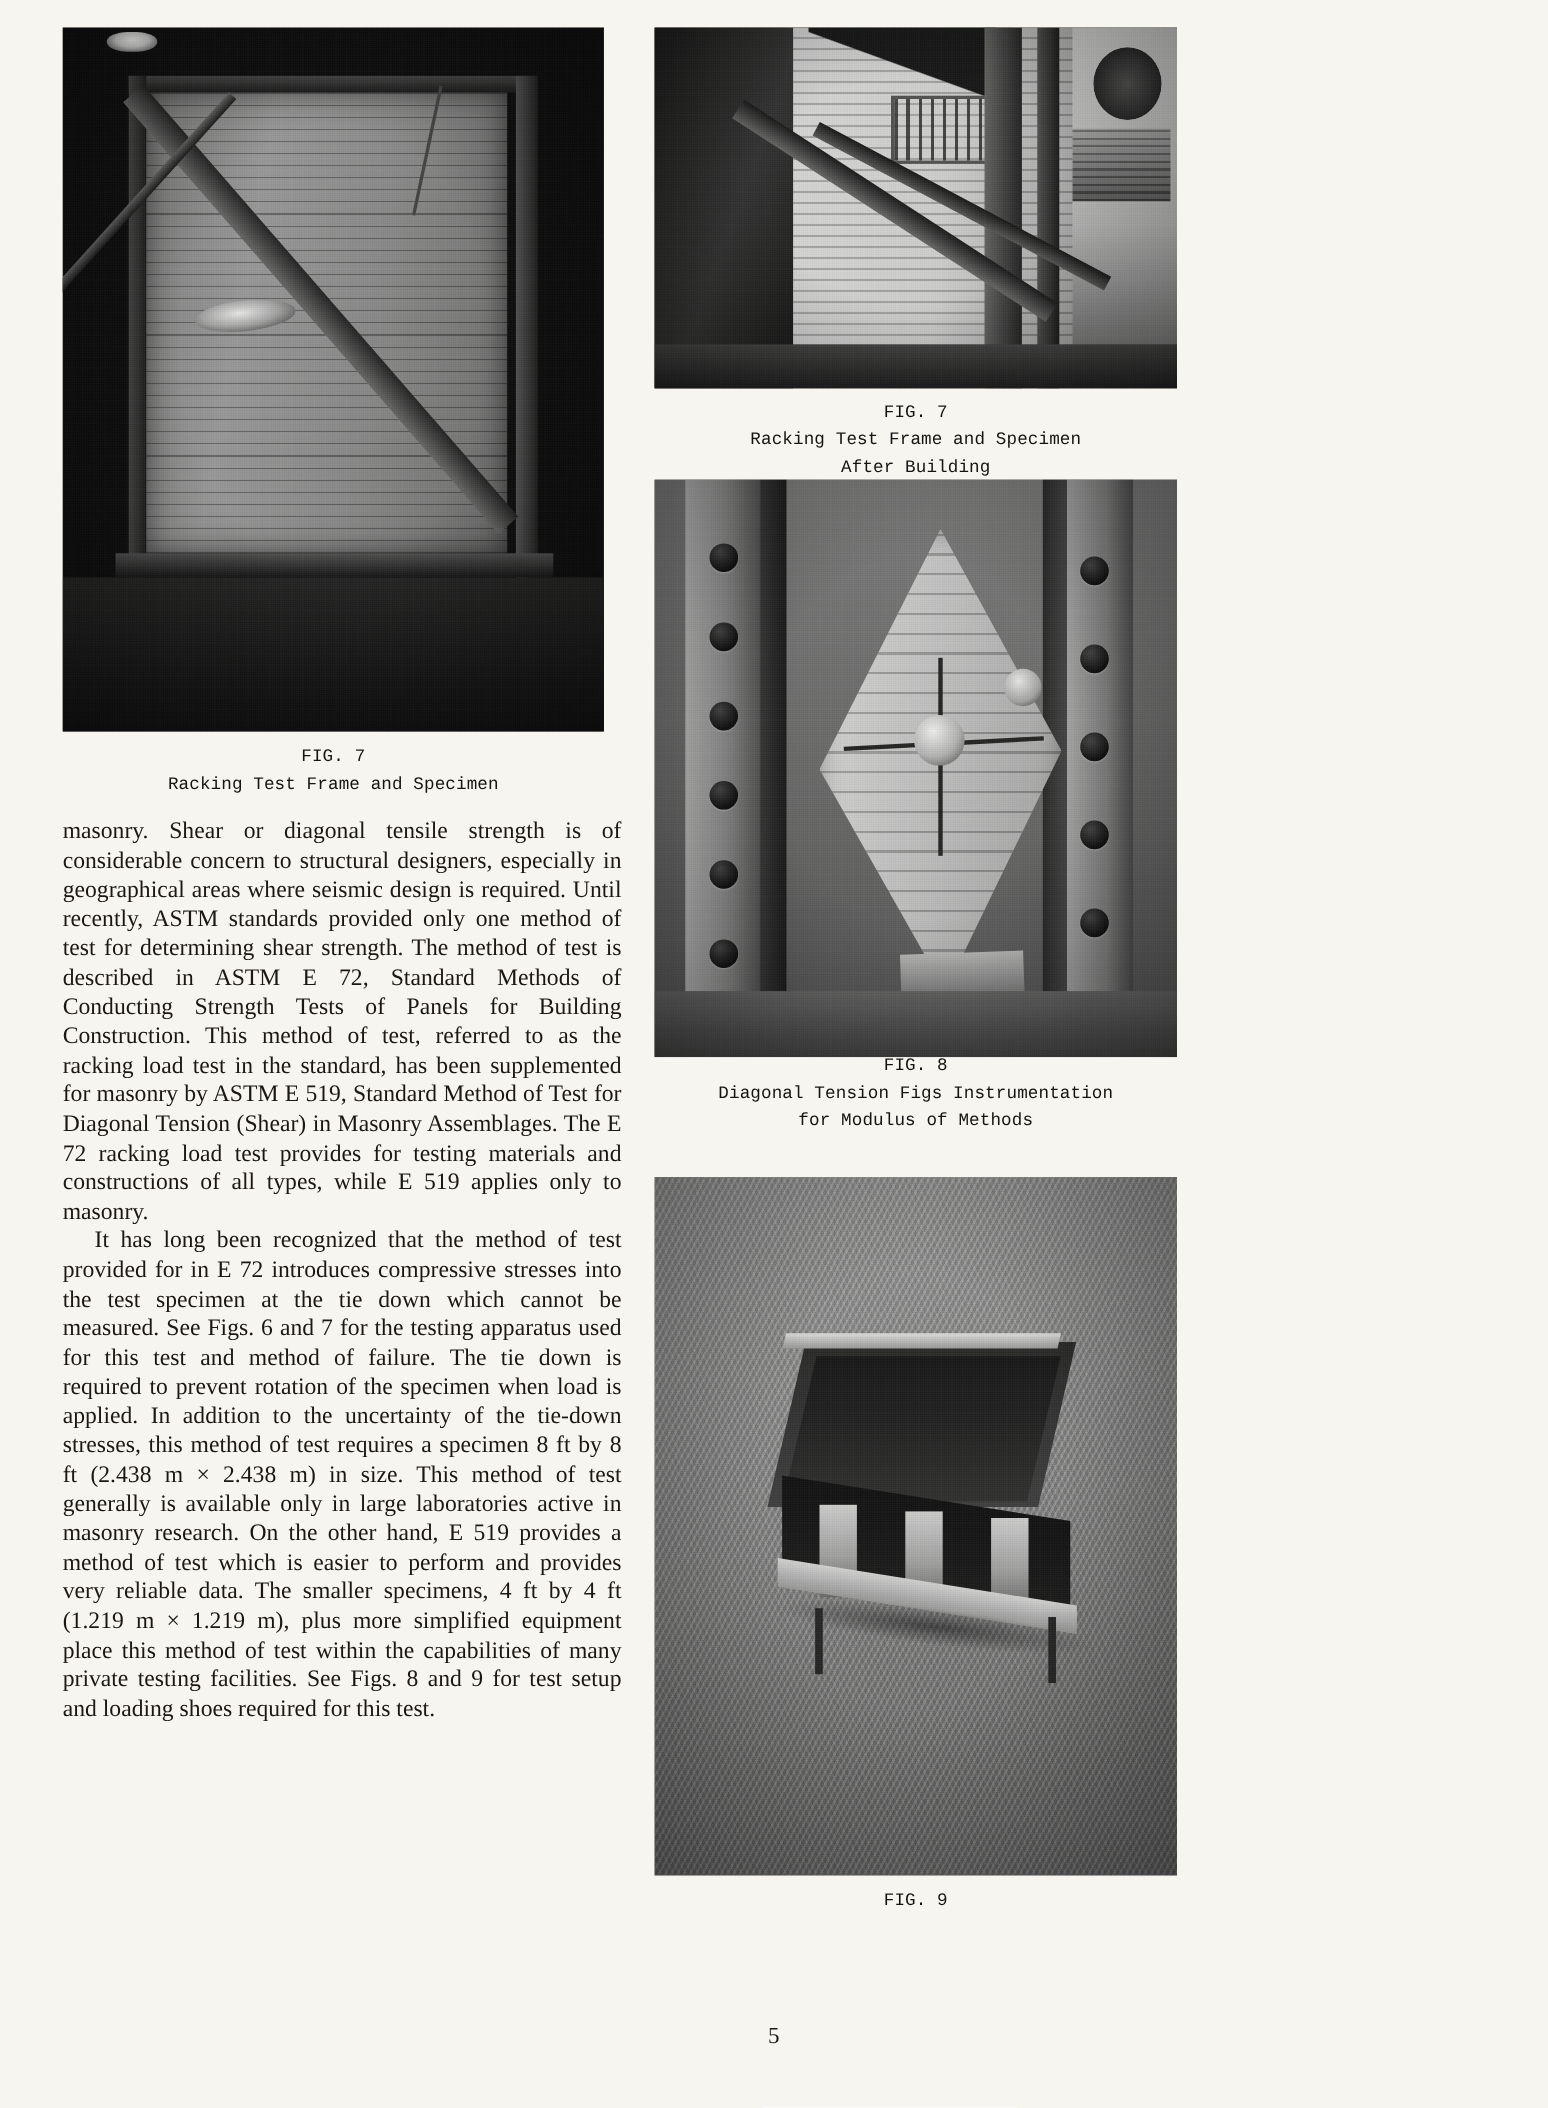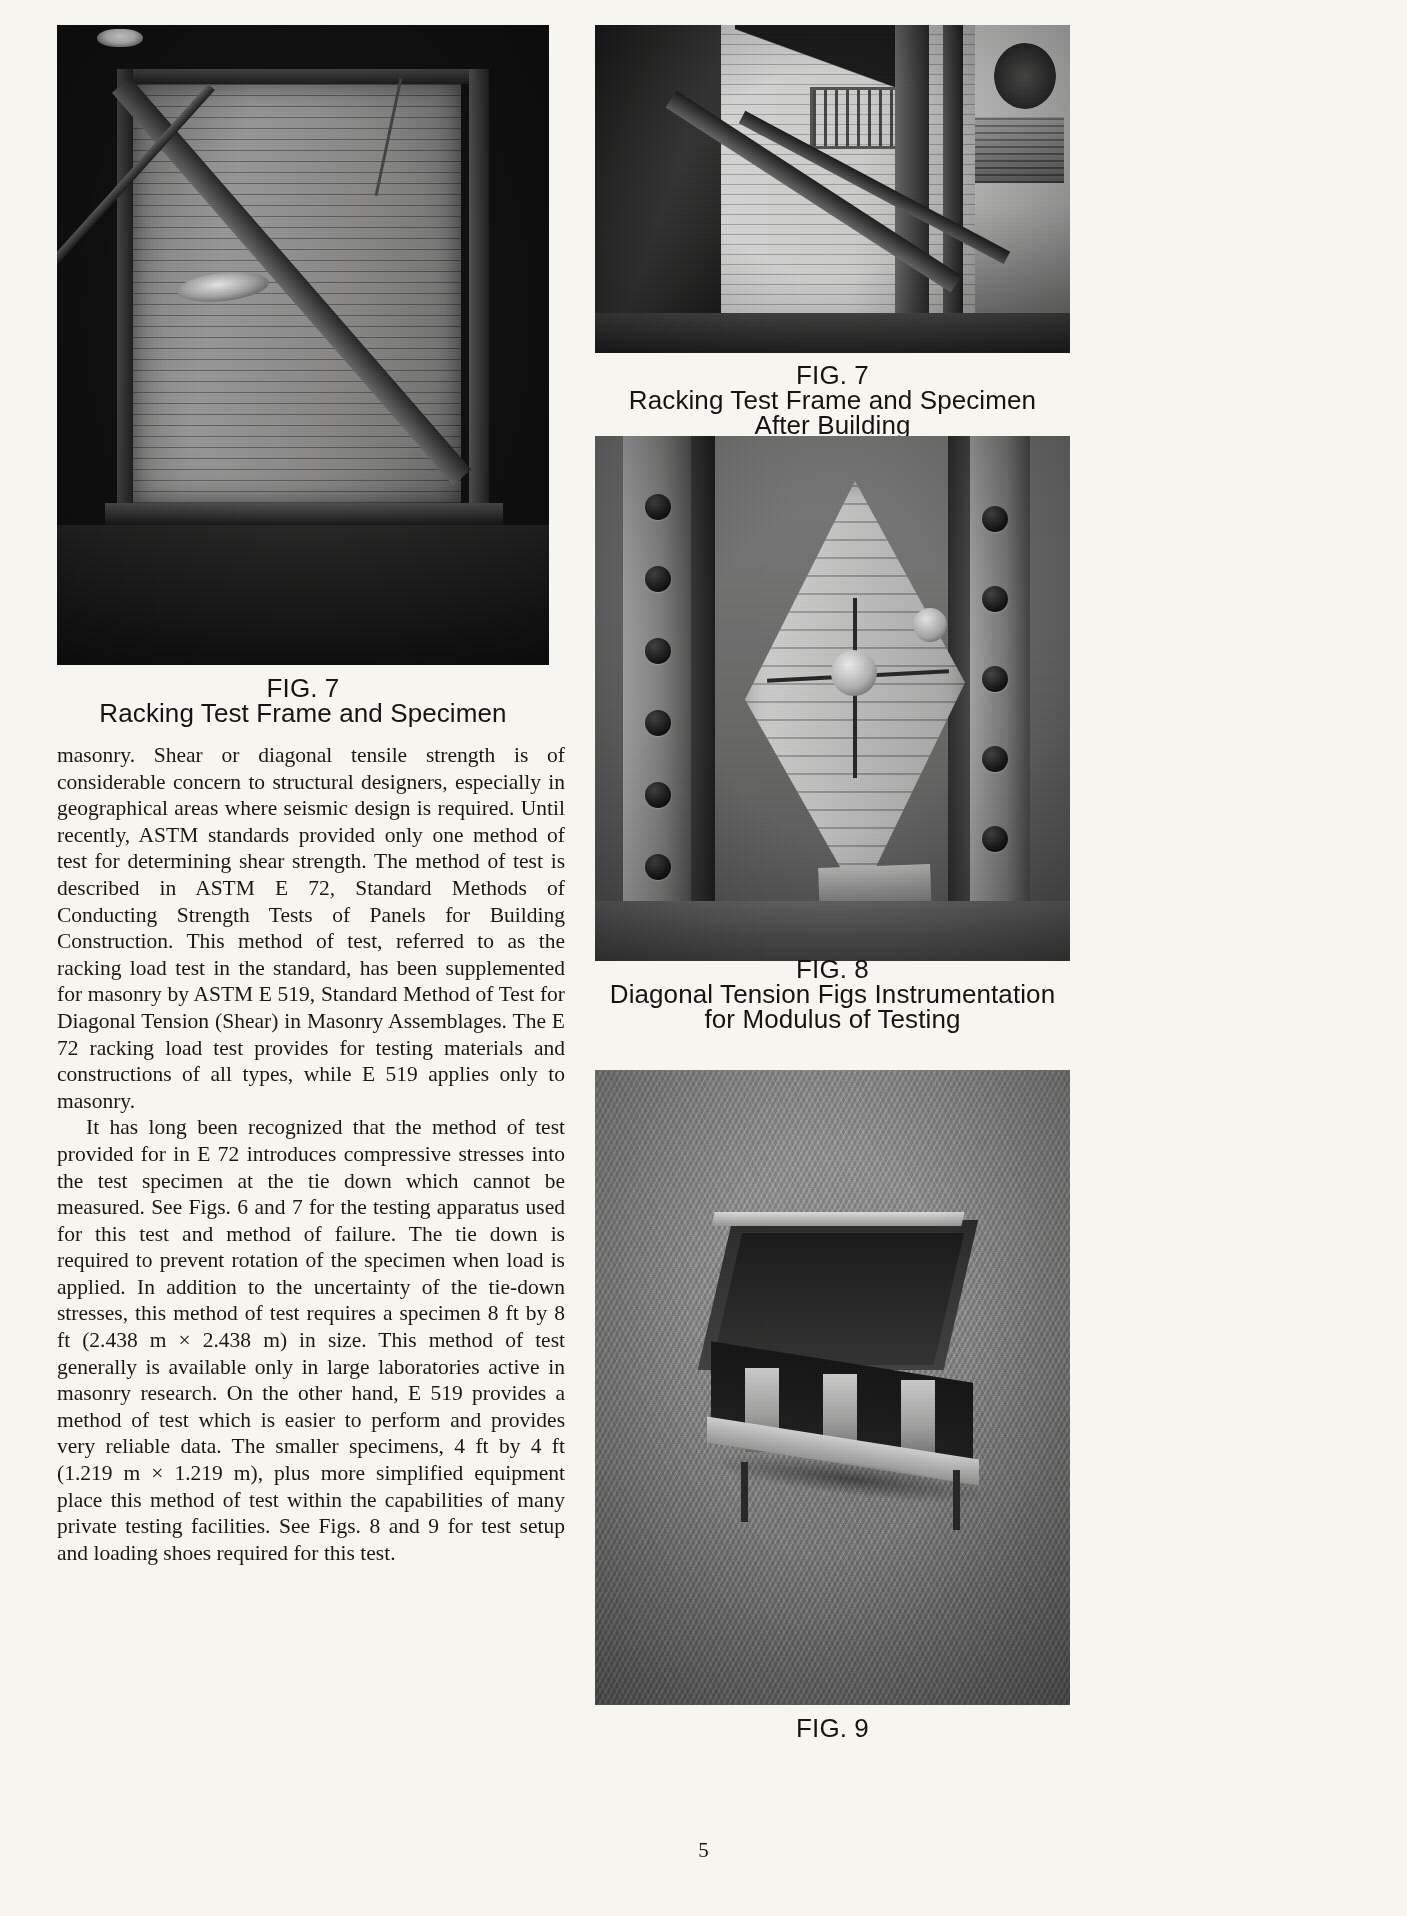--- a/index.html
+++ b/index.html
@@ -36,22 +36,22 @@
     position: absolute;
     inset: 0;
     pointer-events: none;
     background: radial-gradient(ellipse at 50% 45%, rgba(0,0,0,0) 40%, rgba(0,0,0,.35) 100%);
   }
 
   
   .caption {
     position: absolute;
     text-align: center;
-    font-family: Liberation Sans, sans-serif;
-    font-size: 26px;
+    font-family: Liberation Mono, monospace;
+    font-size: 16px;
     line-height: 25px;
     color: #161412;
     letter-spacing: .1px;
   }
   .caption .figno { display: block; }
   .caption .ctext { display: block; }
 
   
   .col-left {
     position: absolute;
@@ -385,21 +385,21 @@
     <div class="gauge-dial2"></div>
     <div class="shoe-b"></div>
     <div class="floor"></div>
     <div class="grain"></div>
     <div class="vig"></div>
   </div>
 
   <div class="caption" style="left:595px; top:957px; width:475px;">
     <span class="figno">FIG. 8</span>
     <span class="ctext">Diagonal Tension Figs Instrumentation</span>
-    <span class="ctext">for Modulus of Testing</span>
+    <span class="ctext">for Modulus of Methods</span>
   </div>
 
   <div class="photo" id="fig9-photo">
     <div class="cloth"></div>
     <div class="box-back"></div>
     <div class="box-inner"></div>
     <div class="edge-top"></div>
     <div class="box-front"></div>
     <div class="rib" style="left:150px; top:298px;"></div>
     <div class="rib" style="left:228px; top:304px;"></div>

